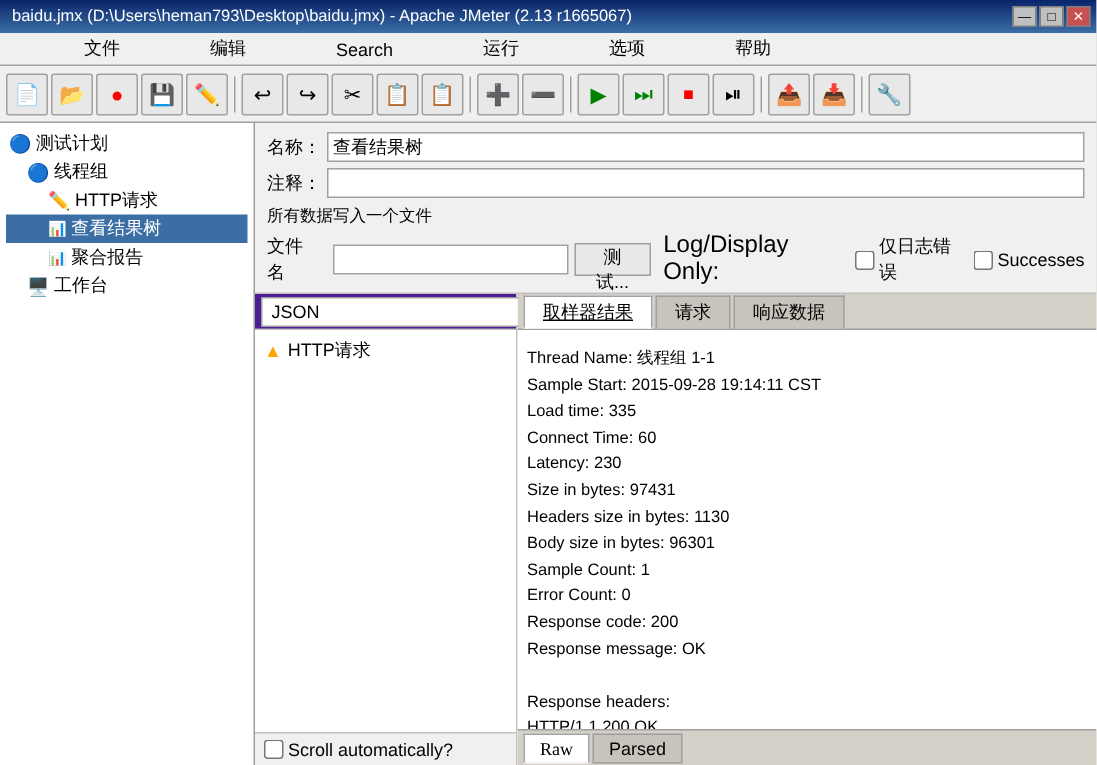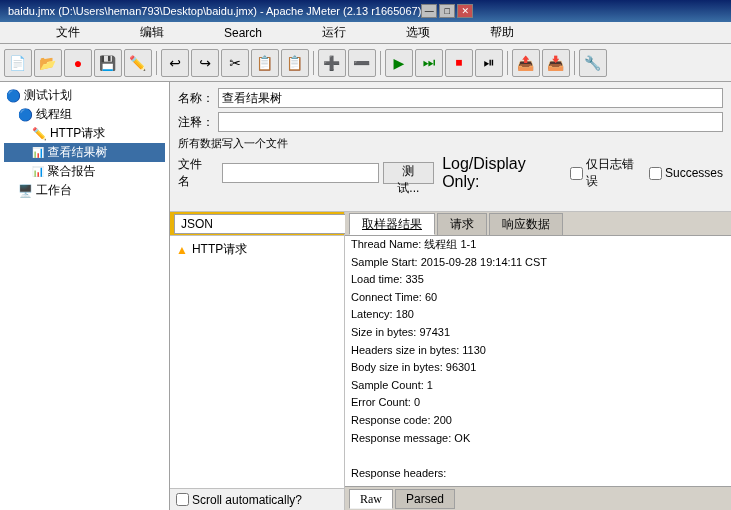--- a/index.html
+++ b/index.html
@@ -12,20 +12,21 @@
       overflow: hidden;
     }
 
     
     .title-bar {
       background: linear-gradient(to bottom, #0a246a 0%, #3a6ea5 100%);
       color: white;
       height: 22px;
       display: flex;
       align-items: center;
+      justify-content: space-between;
       padding: 0 4px;
       font-size: 11px;
       user-select: none;
     }
     .title-bar-text { padding-left: 4px; }
     .title-bar-buttons { display: flex; gap: 2px; }
     .title-btn {
       width: 16px; height: 14px;
       background: #c0c0c0;
       border: 1px solid #808080;
@@ -136,21 +137,21 @@
       font-size: 12px;
     }
     .form-section-title {
       font-size: 11px;
       margin-bottom: 4px;
     }
     .file-row {
       display: flex;
       align-items: center;
       gap: 4px;
-      margin-bottom: 16px;
+      margin-bottom: 0;
     }
     .file-label { font-size: 12px; margin-right: 4px; }
     .file-input {
       flex: 1;
       height: 20px;
       border: 1px solid #a0a0a0;
       background: white;
       font-size: 12px;
     }
     .browse-btn {
@@ -188,21 +189,21 @@
       width: 175px;
       background: #ffffff;
       border-right: 1px solid #c0c0c0;
       display: flex;
       flex-direction: column;
       flex-shrink: 0;
     }
     .json-header {
       display: flex;
       align-items: center;
-      background: #eab308;
+      background: #4c1d95;
       border-bottom: 1px solid #c0c0c0;
       height: 24px;
       padding: 0 4px;
     }
     .json-dropdown {
       flex: 1;
       height: 20px;
       border: 1px solid #a0a0a0;
       background: white;
       font-size: 12px;
@@ -260,21 +261,21 @@
       flex: 1;
       background: white;
       overflow: hidden;
       display: flex;
       flex-direction: column;
     }
     .result-text-area {
       flex: 1;
       overflow-y: auto;
       overflow-x: hidden;
-      padding: 0 6px;
+      padding: 11px 6px;
       font-size: 11px;
       line-height: 1.6;
       background: white;
     }
     .result-text-area p {
       margin: 0;
       white-space: nowrap;
     }
 
     
@@ -464,21 +465,21 @@
             <span>响应数据</span>
           </div>
         </div>
 
         <div class="result-content">
           <div class="result-text-area" id="result-lines">
           <p>Thread Name: 线程组 1-1</p>
               <p>Sample Start: 2015-09-28 19:14:11 CST</p>
               <p>Load time: 335</p>
               <p>Connect Time: 60</p>
-              <p>Latency: 180</p>
+              <p>Latency: 230</p>
               <p>Size in bytes: 97431</p>
               <p>Headers size in bytes: 1130</p>
               <p>Body size in bytes: 96301</p>
               <p>Sample Count: 1</p>
               <p>Error Count: 0</p>
               <p>Response code: 200</p>
               <p>Response message: OK</p>
               <p>&nbsp;</p>
               <p>Response headers:</p>
               <p>HTTP/1.1 200 OK</p>

